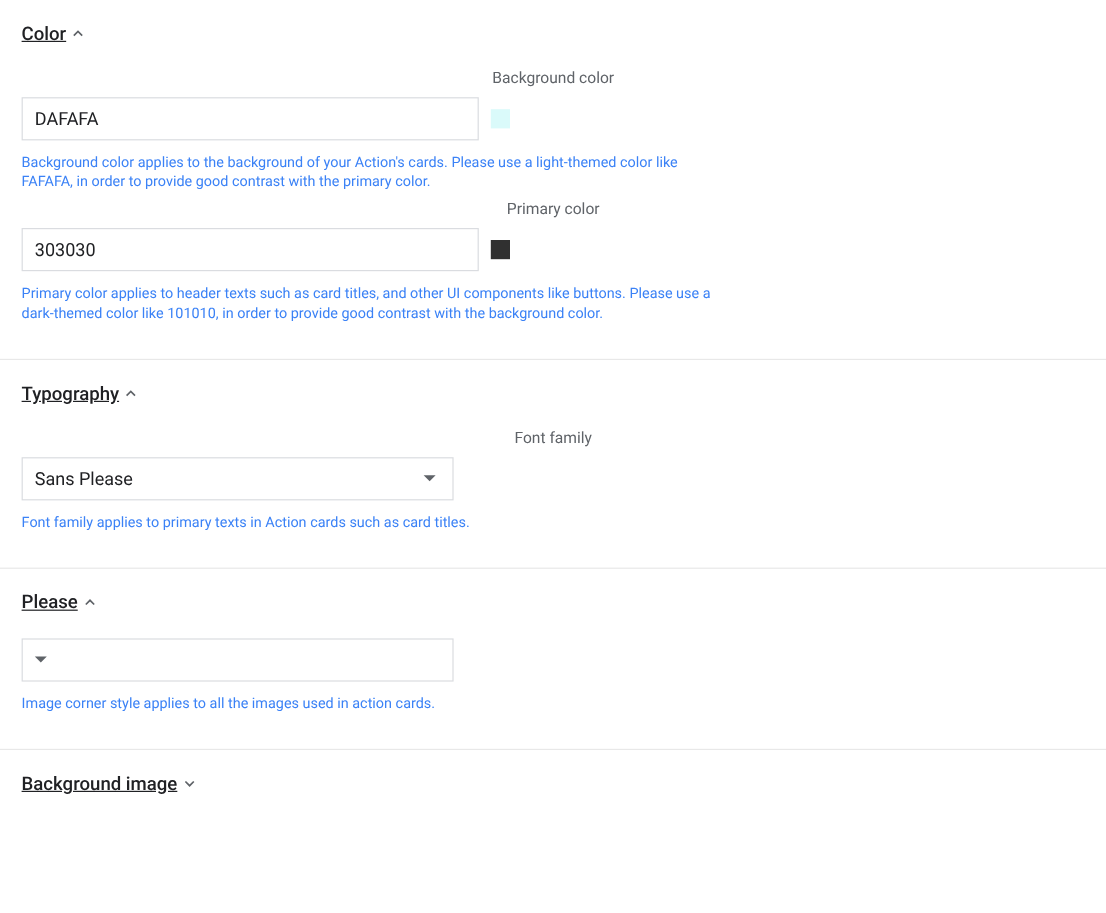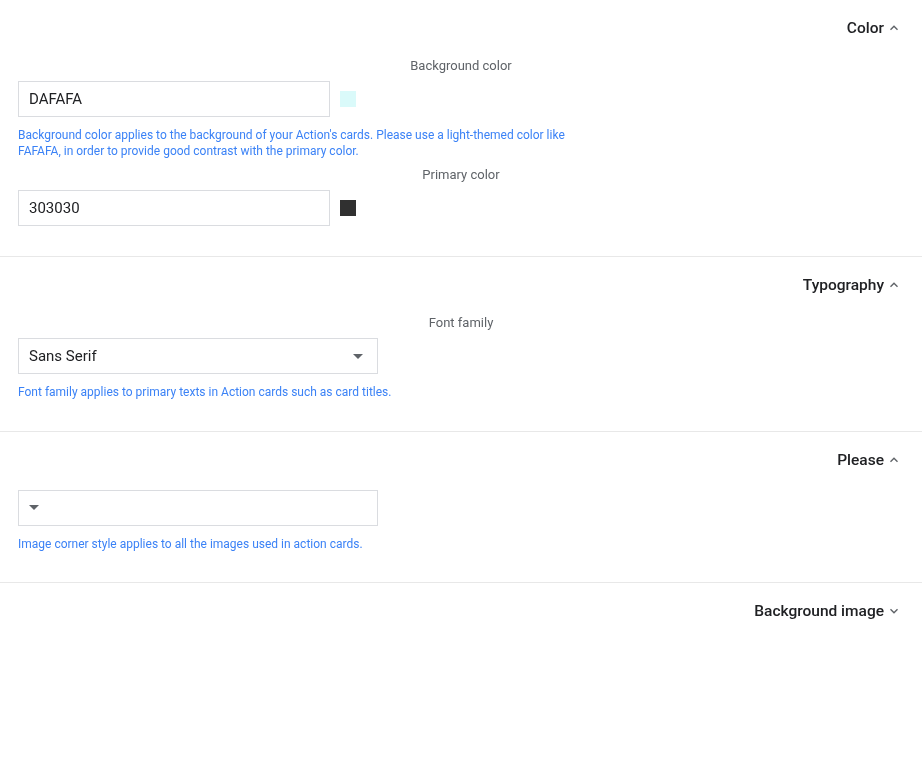--- a/index.html
+++ b/index.html
@@ -14,22 +14,23 @@
   .section {
     border-bottom: 1px solid #e8e8e8;
     padding: 18px 18px 30px 18px;
   }
   .section.collapsed {
     padding-bottom: 18px;
   }
   .section-header {
     display: flex;
     align-items: center;
-    justify-content: flex-end;
+    justify-content: flex-start;
     cursor: pointer;
+    text-decoration: underline;
   }
   .section-title {
     font-size: 15.5px;
     font-weight: 500;
     color: #202124;
   }
   .chev {
     width: 20px;
     height: 20px;
     display: flex;
@@ -49,21 +50,21 @@
     color: #5f6368;
     margin-bottom: 8px;
     text-align: center;
   }
   .row {
     display: flex;
     align-items: center;
     gap: 10px;
   }
   .text-input {
-    width: 312px;
+    width: 381px;
     height: 36px;
     border: 1px solid #dadce0;
     font-size: 15px;
     color: #202124;
     padding: 0 10px;
     background: #fff;
     font-family: inherit;
     outline: none;
   }
   .swatch {
@@ -124,37 +125,38 @@
     </div>
     <div class="help">Background color applies to the background of your Action's cards. Please use a light-themed color like FAFAFA, in order to provide good contrast with the primary color.</div>
   </div>
 
   <div class="field-block">
     <div class="field-label">Primary color</div>
     <div class="row">
       <input class="text-input" type="text" value="303030" style="">
       <div class="swatch" style="background:#303030;"></div>
     </div>
+    <div class="help">Primary color applies to header texts such as card titles, and other UI components like buttons. Please use a dark-themed color like 101010, in order to provide good contrast with the background color.</div>
   </div>
 </div>
 
 <div class="section">
   <div class="section-header">
     <div class="section-title">Typography</div>
     <div class="chev">
       <svg width="14" height="14" viewBox="0 0 24 24" fill="none" stroke="#5f6368" stroke-width="2.4">
           <polyline points="6 15 12 9 18 15"></polyline>
         </svg>
     </div>
   </div>
 
   <div class="field-block first">
     <div class="field-label">Font family</div>
     <div class="select-wrap">
-      <div class="select-value">Sans Serif</div>
+      <div class="select-value">Sans Please</div>
       <div class="select-caret"></div>
     </div>
     <div class="help">Font family applies to primary texts in Action cards such as card titles.</div>
   </div>
 </div>
 
 <div class="section">
   <div class="section-header">
     <div class="section-title">Please</div>
     <div class="chev">

